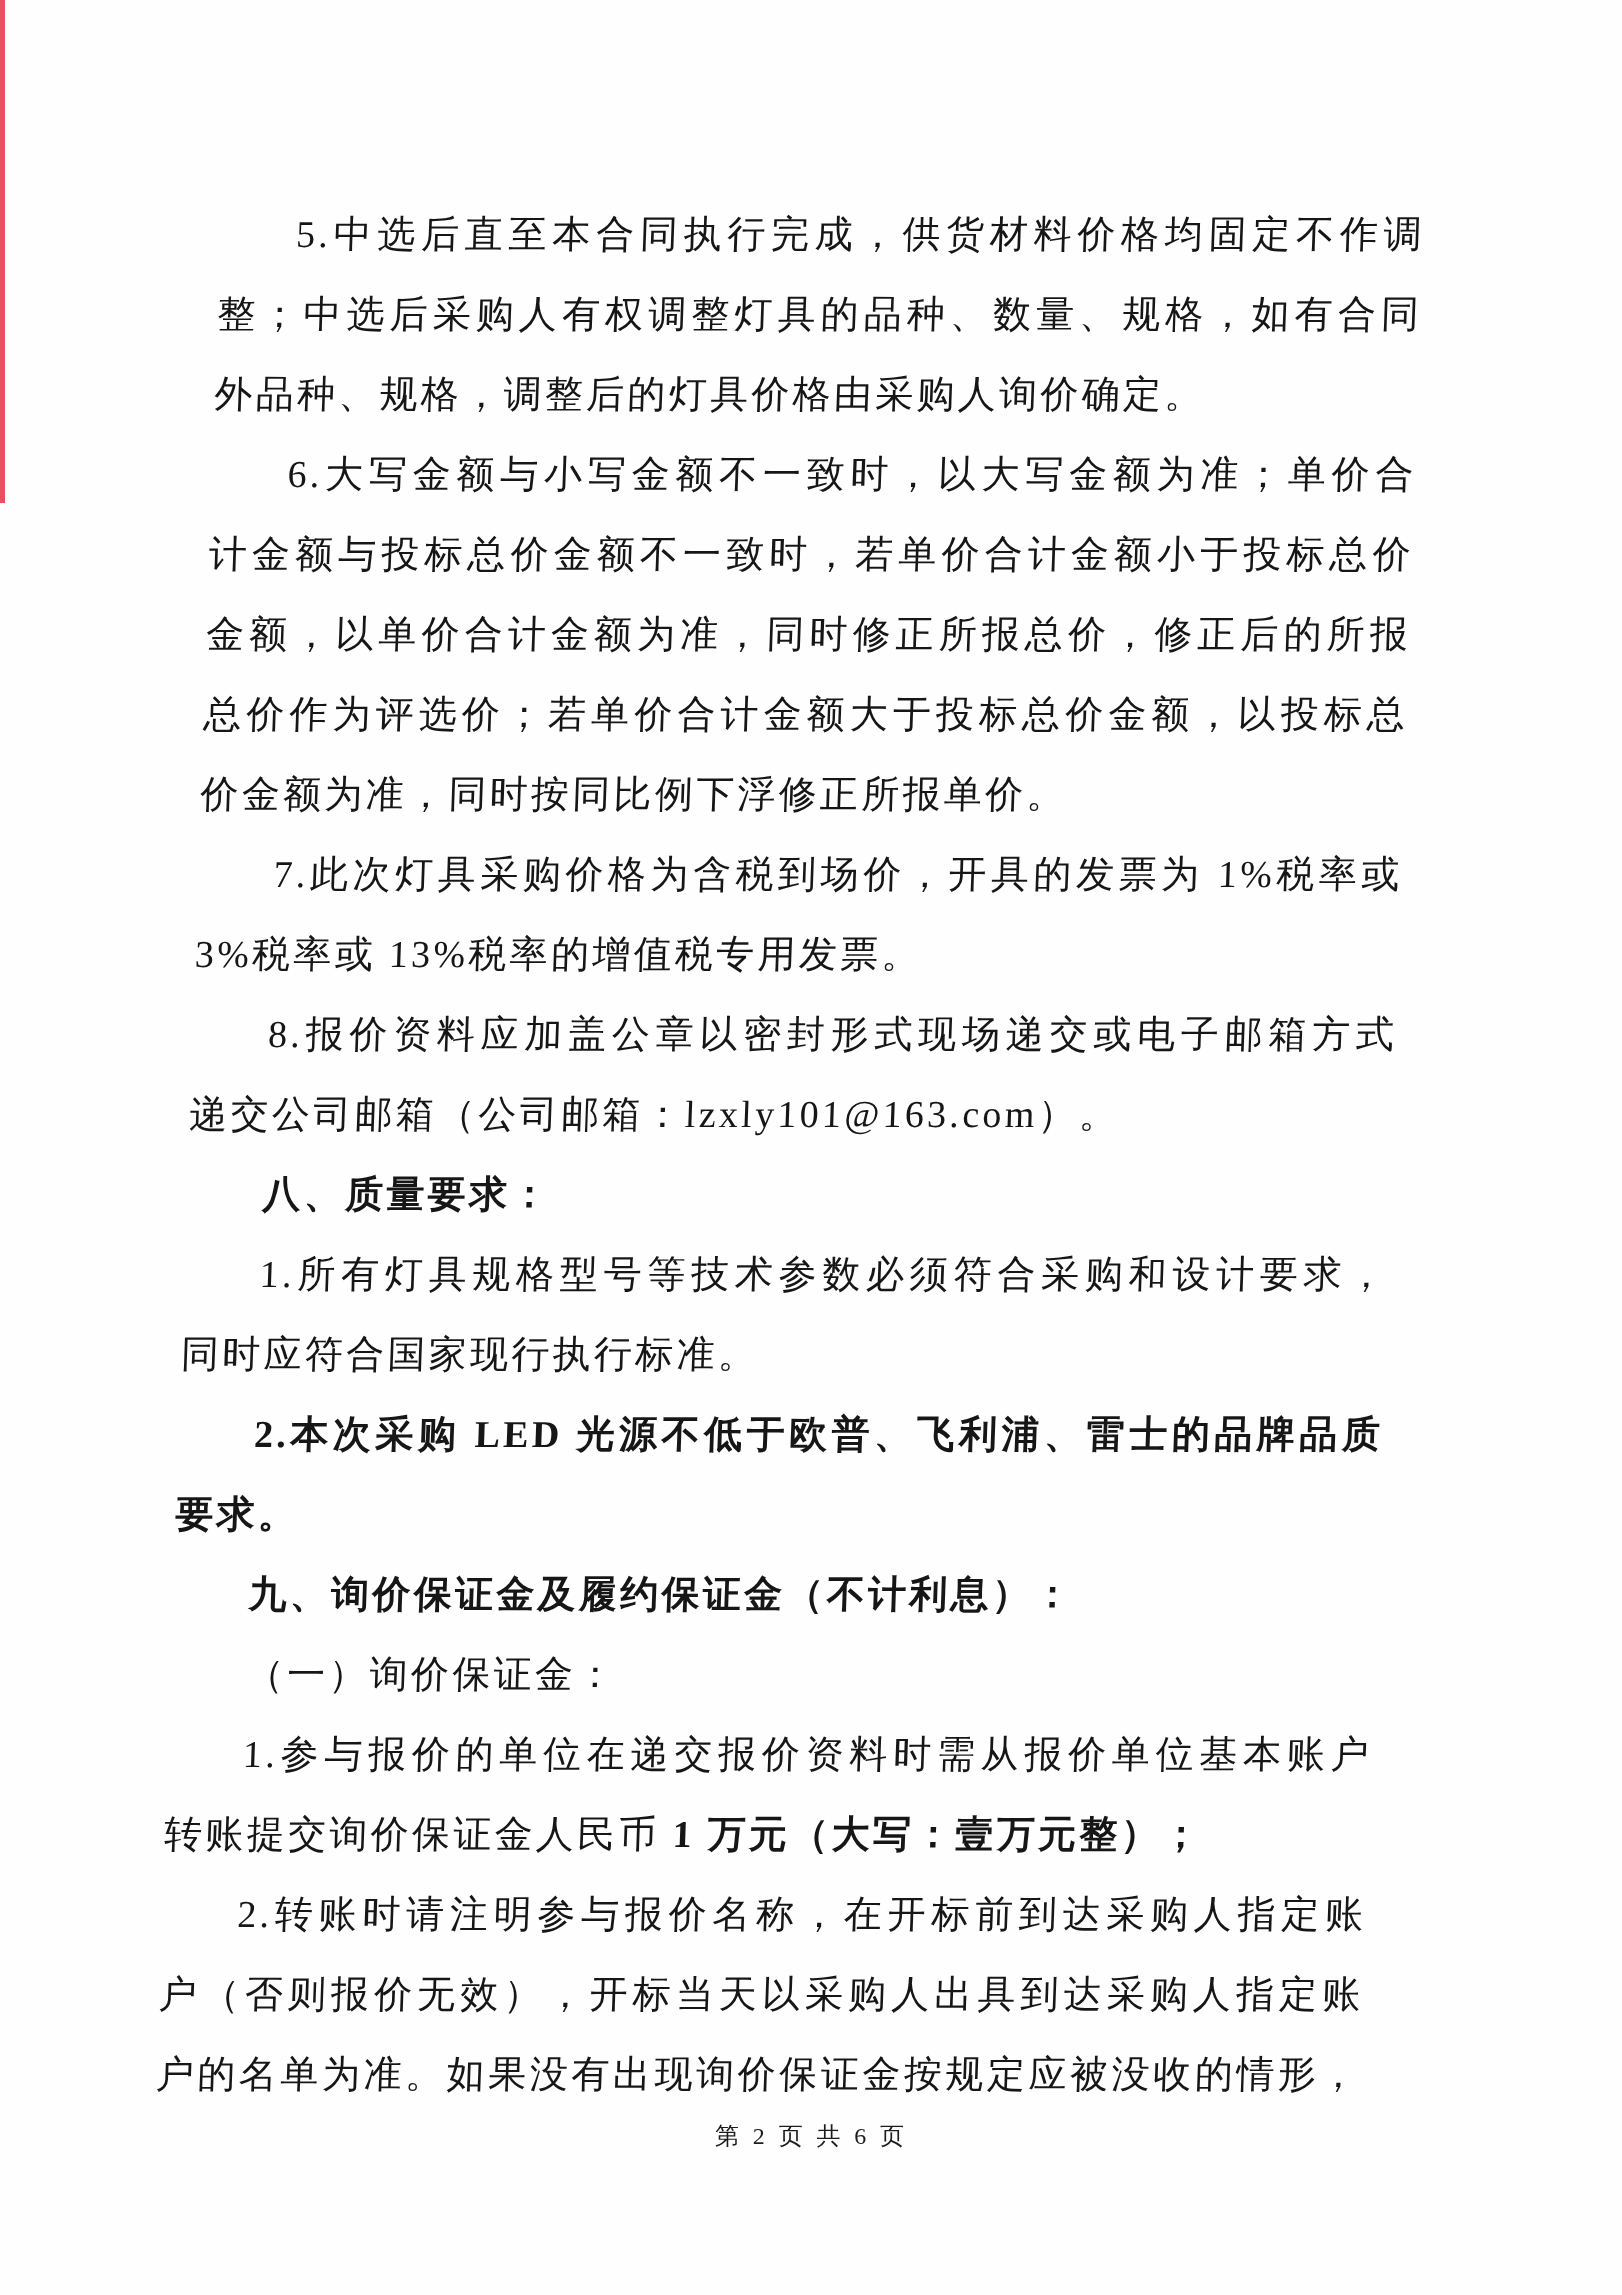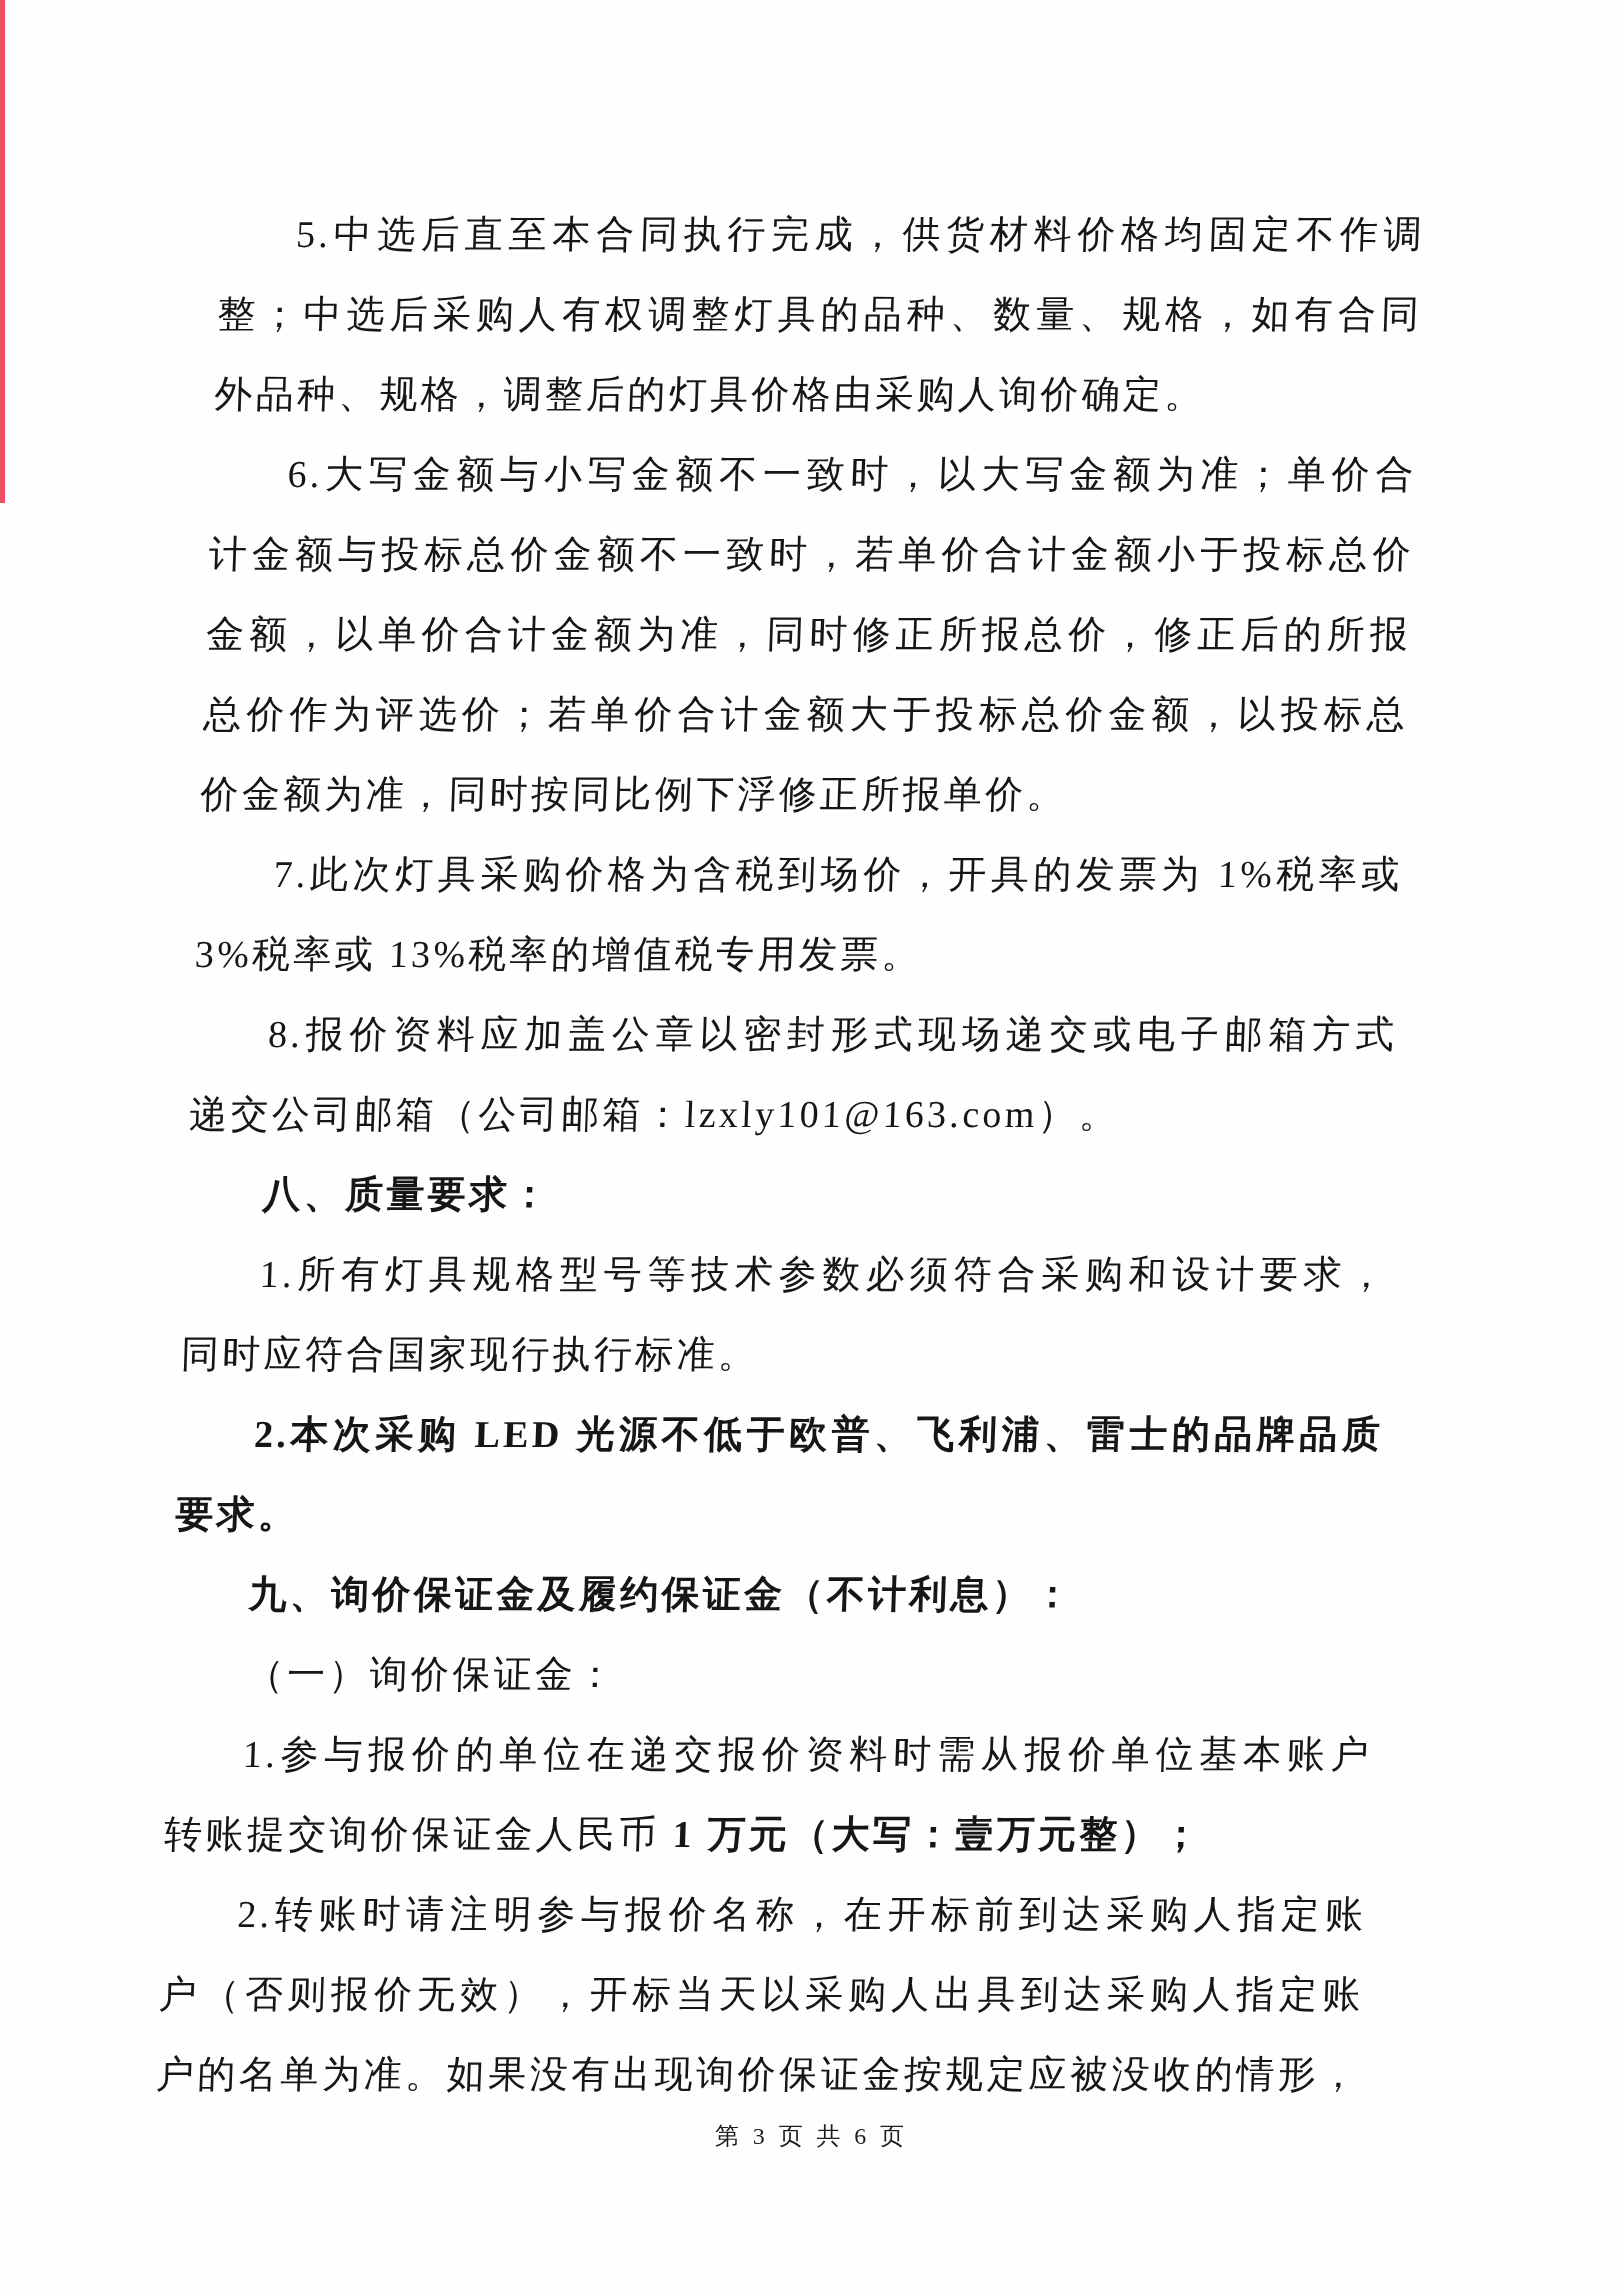--- a/index.html
+++ b/index.html
@@ -81,16 +81,16 @@
       <div class="line"><span class="b">要求。</span></div>
       <div class="line ind"><span class="b">九、询价保证金及履约保证金（不计利息）：</span></div>
       <div class="line ind"><span>（一）询价保证金：</span></div>
       <div class="line jf ind"><span>1.参与报价的单位在递交报价资料时需从报价单位基本账户</span></div>
       <div class="line"><span>转账提交询价保证金人民币 </span><span class="b">1 万元（大写：壹万元整）；</span></div>
       <div class="line jf ind"><span>2.转账时请注明参与报价名称，在开标前到达采购人指定账</span></div>
       <div class="line jf"><span>户（否则报价无效），开标当天以采购人出具到达采购人指定账</span></div>
       <div class="line jf"><span>户的名单为准。如果没有出现询价保证金按规定应被没收的情形，</span></div>
     </div>
   <div class="footer">
-    <span>第 3 页 共 6 页</span>
+    <span>第 2 页 共 6 页</span>
   </div>
 </div>
 
 
 </body></html>

